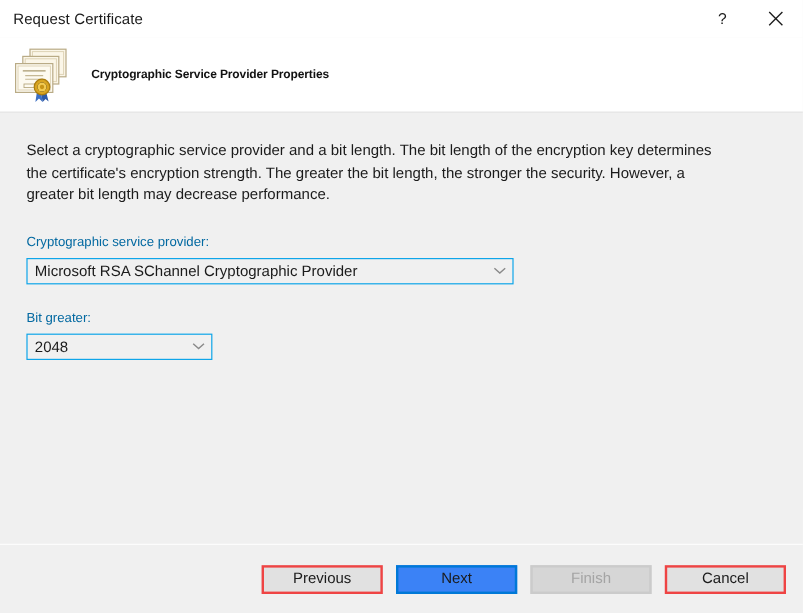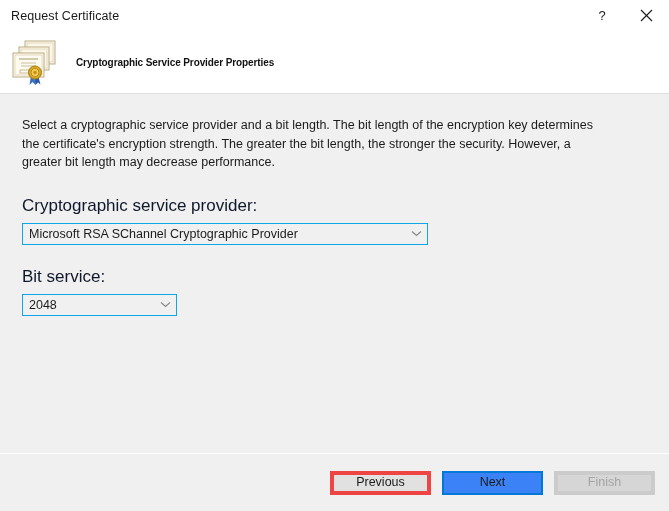--- a/index.html
+++ b/index.html
@@ -95,22 +95,22 @@
     position: relative;
   }
   .description {
     font-size: 12.5px;
     color: #1b1b1b;
     line-height: 18.5px;
     width: 578px;
     margin: 0 0 24px 0;
   }
   .field-label {
-    font-size: 17px;
-    color: #0f172a;
+    font-size: 11px;
+    color: #0369a1;
     margin: 0 0 7px 0;
     display: block;
   }
   .field-group { margin-bottom: 22px; }
 
   .combobox {
     position: relative;
     height: 22px;
     background: #f0f0f0;
     border: 1px solid #0ea5e9;
@@ -149,21 +149,21 @@
     display: flex;
     align-items: center;
     justify-content: flex-end;
     padding-right: 14px;
     box-sizing: border-box;
   }
   .btn {
     width: 101px;
     height: 24px;
     background: #e1e1e1;
-    border: 4px solid #ef4444;
+    border: 2px solid #ef4444;
     box-sizing: border-box;
     font-family: "Liberation Sans", sans-serif;
     font-size: 12.5px;
     color: #1b1b1b;
     margin-left: 11px;
     padding: 0;
     cursor: default;
     display: flex;
     align-items: center;
     justify-content: center;
@@ -246,31 +246,32 @@
         <span class="combobox-value">Microsoft RSA SChannel Cryptographic Provider</span>
         <span class="combobox-arrow">
           <svg width="11" height="7" viewBox="0 0 11 7">
             <polyline points="1,1.5 5.5,5.5 10,1.5" fill="none" stroke="#8a8a8a" stroke-width="1.2"></polyline>
           </svg>
         </span>
       </div>
     </div>
 
     <div class="field-group">
-      <label class="field-label">Bit service:</label>
+      <label class="field-label">Bit greater:</label>
       <div class="combobox bitlen">
         <span class="combobox-value">2048</span>
         <span class="combobox-arrow">
           <svg width="11" height="7" viewBox="0 0 11 7">
             <polyline points="1,1.5 5.5,5.5 10,1.5" fill="none" stroke="#8a8a8a" stroke-width="1.2"></polyline>
           </svg>
         </span>
       </div>
     </div>
   </div>
 
   <div class="footer">
     <button class="btn">Previous</button>
     <button class="btn focused">Next</button>
     <button class="btn disabled" disabled="">Finish</button>
+    <button class="btn">Cancel</button>
   </div>
 
 </div>
 
 </body></html>

